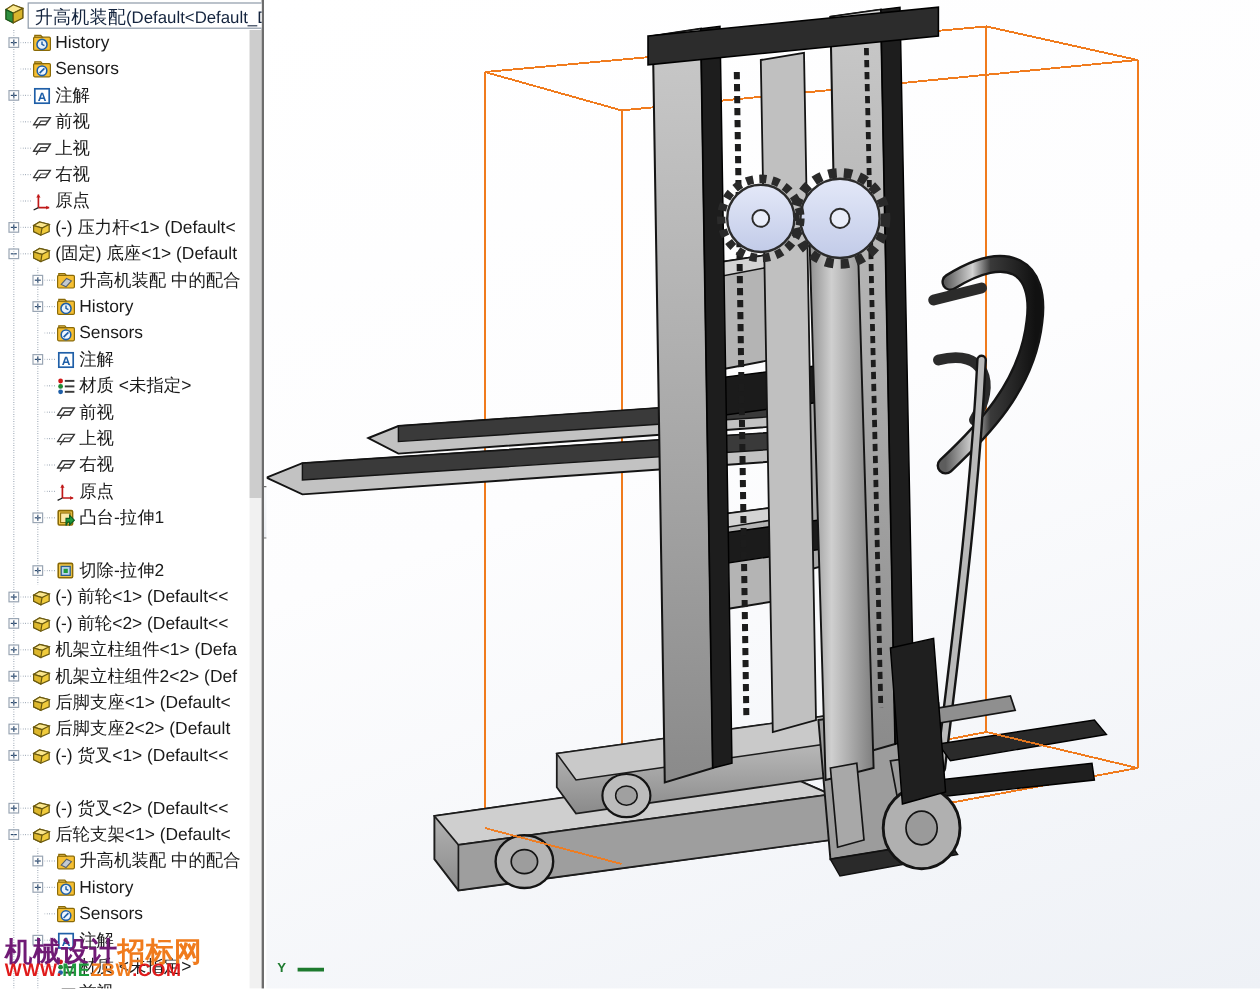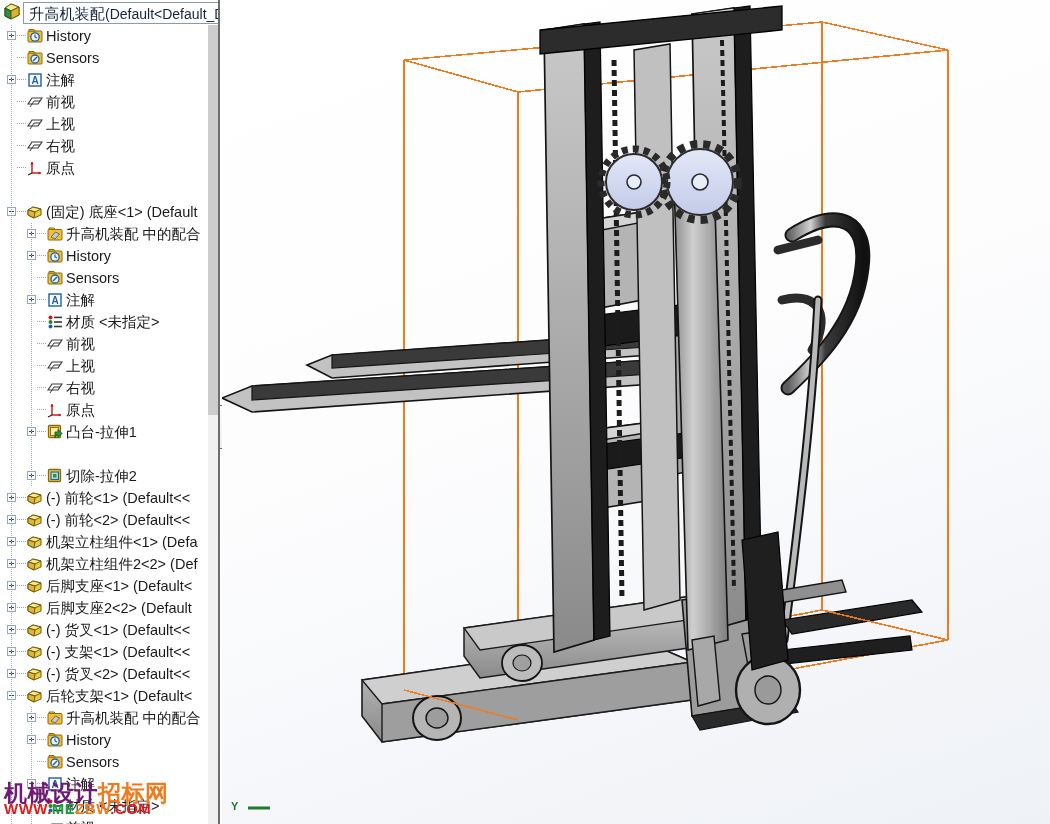--- a/index.html
+++ b/index.html
@@ -185,20 +185,30 @@
           <span class="dots" style="left: 17px; width: 9px;"></span>
           <span class="ico" style="left: 27px;"><svg width="16" height="16" viewBox="0 0 16 16">
               <path d="M5 13 L5 2" stroke="#c01818" stroke-width="1.4"></path>
               <path d="M5 2 L3.2 4.5 L6.8 4.5 Z" fill="#c01818"></path>
               <path d="M5 13 L14 13" stroke="#c01818" stroke-width="1.4"></path>
               <path d="M14 13 L11.5 11.4 L11.5 14.6 Z" fill="#c01818"></path>
               <path d="M5 13 L1 15" stroke="#1c1c1c" stroke-width="1.1"></path>
             </svg></span>
           <span class="lbl" style="left: 46px;">原点</span>
         </div>
+        <div class="node" style="top: 154px; position: absolute; left: 0px; width: 218px;">
+          <span class="exp plus" style="left: 7px;"></span>
+          <span class="dots" style="left: 17px; width: 9px;"></span>
+          <span class="ico" style="left: 27px;"><svg width="16" height="16" viewBox="0 0 16 16">
+              <path d="M1 6 L6 3 L14 5 L14 11 L7 14 L1 11 Z" fill="#f0cb3c" stroke="#6b5a10" stroke-width="1"></path>
+              <path d="M6 3 L14 5 L8 8 L1 6 Z" fill="#fbe68c" stroke="#6b5a10" stroke-width="1"></path>
+              <path d="M1 6 L8 8 L7 14 L1 11 Z" fill="#ddb72c" stroke="#6b5a10" stroke-width="1"></path>
+            </svg></span>
+          <span class="lbl" style="left: 46px;">(-) 压力杆&lt;1&gt; (Default&lt;</span>
+        </div>
         <div class="node" style="top: 176px; position: absolute; left: 0px; width: 236px;">
           <span class="exp" style="left: 7px;"></span>
           <span class="dots" style="left: 17px; width: 9px;"></span>
           <span class="ico" style="left: 27px;"><svg width="16" height="16" viewBox="0 0 16 16">
               <path d="M1 6 L6 3 L14 5 L14 11 L7 14 L1 11 Z" fill="#f0cb3c" stroke="#6b5a10" stroke-width="1"></path>
               <path d="M6 3 L14 5 L8 8 L1 6 Z" fill="#fbe68c" stroke="#6b5a10" stroke-width="1"></path>
               <path d="M1 6 L8 8 L7 14 L1 11 Z" fill="#ddb72c" stroke="#6b5a10" stroke-width="1"></path>
             </svg></span>
           <span class="lbl" style="left: 46px;">(固定) 底座&lt;1&gt; (Default</span>
         </div>
@@ -371,30 +381,20 @@
         </div>
         <div class="node" style="top: 594px; position: absolute; left: 0px; width: 218px;">
           <span class="exp plus" style="left: 7px;"></span>
           <span class="dots" style="left: 17px; width: 9px;"></span>
           <span class="ico" style="left: 27px;"><svg width="16" height="16" viewBox="0 0 16 16">
               <path d="M1 6 L6 3 L14 5 L14 11 L7 14 L1 11 Z" fill="#f0cb3c" stroke="#6b5a10" stroke-width="1"></path>
               <path d="M6 3 L14 5 L8 8 L1 6 Z" fill="#fbe68c" stroke="#6b5a10" stroke-width="1"></path>
               <path d="M1 6 L8 8 L7 14 L1 11 Z" fill="#ddb72c" stroke="#6b5a10" stroke-width="1"></path>
             </svg></span>
           <span class="lbl" style="left: 46px; text-align: center;">(-) 货叉&lt;1&gt; (Default&lt;&lt;</span>
-        </div>
-        <div class="node" style="top: 616px; position: absolute; left: 0px; width: 218px;">
-          <span class="exp plus" style="left: 7px;"></span>
-          <span class="dots" style="left: 17px; width: 9px;"></span>
-          <span class="ico" style="left: 27px;"><svg width="16" height="16" viewBox="0 0 16 16">
-              <path d="M1 6 L6 3 L14 5 L14 11 L7 14 L1 11 Z" fill="#f0cb3c" stroke="#6b5a10" stroke-width="1"></path>
-              <path d="M6 3 L14 5 L8 8 L1 6 Z" fill="#fbe68c" stroke="#6b5a10" stroke-width="1"></path>
-              <path d="M1 6 L8 8 L7 14 L1 11 Z" fill="#ddb72c" stroke="#6b5a10" stroke-width="1"></path>
-            </svg></span>
-          <span class="lbl" style="left: 46px;">(-) 支架&lt;1&gt; (Default&lt;&lt;</span>
         </div>
         <div class="node" style="top: 638px; position: absolute; left: 0px; width: 218px;">
           <span class="exp plus" style="left: 7px;"></span>
           <span class="dots" style="left: 17px; width: 9px;"></span>
           <span class="ico" style="left: 27px;"><svg width="16" height="16" viewBox="0 0 16 16">
               <path d="M1 6 L6 3 L14 5 L14 11 L7 14 L1 11 Z" fill="#f0cb3c" stroke="#6b5a10" stroke-width="1"></path>
               <path d="M6 3 L14 5 L8 8 L1 6 Z" fill="#fbe68c" stroke="#6b5a10" stroke-width="1"></path>
               <path d="M1 6 L8 8 L7 14 L1 11 Z" fill="#ddb72c" stroke="#6b5a10" stroke-width="1"></path>
             </svg></span>
           <span class="lbl" style="left: 46px;">(-) 货叉&lt;2&gt; (Default&lt;&lt;</span>

